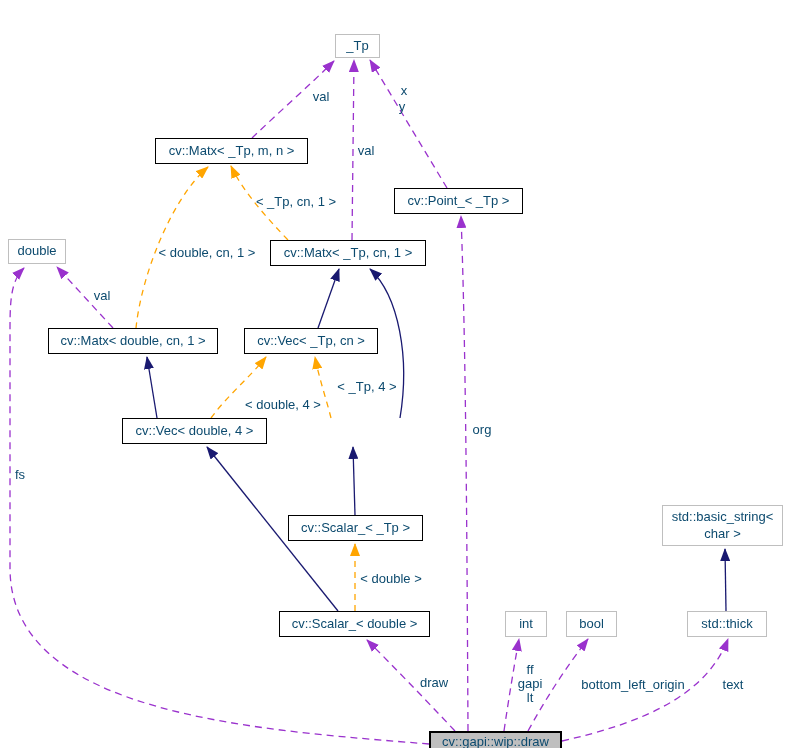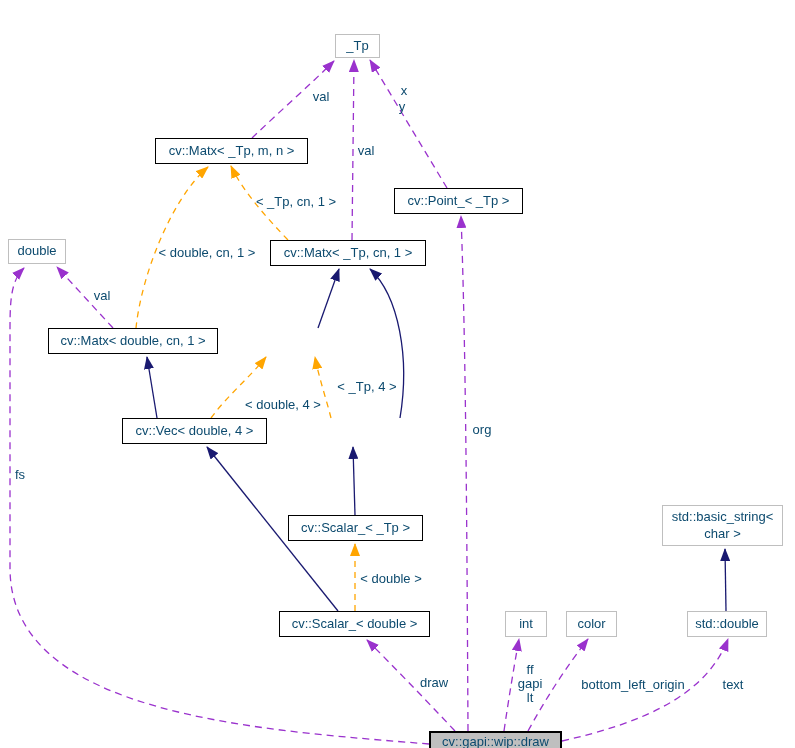--- a/index.html
+++ b/index.html
@@ -70,30 +70,31 @@
     <path class="edge inherit" d="M 338,583 L 207,419" marker-end="url(#arr-inherit)"></path>
     <path class="edge inherit" d="M 726,583 L 725,521" marker-end="url(#arr-inherit)"></path>
   </svg>
 
   <div class="node external" style="left:335px;top:6px;width:45px;height:24px">_Tp</div>
   <div class="node" style="left:394px;top:160px;width:129px;height:26px">cv::Point_&lt; _Tp &gt;</div>
   <div class="node" style="left:155px;top:110px;width:153px;height:26px">cv::Matx&lt; _Tp, m, n &gt;</div>
   <div class="node" style="left:270px;top:212px;width:156px;height:26px">cv::Matx&lt; _Tp, cn, 1 &gt;</div>
   <div class="node external" style="left:8px;top:211px;width:58px;height:25px">double</div>
   <div class="node" style="left:48px;top:300px;width:170px;height:26px">cv::Matx&lt; double, cn, 1 &gt;</div>
+  <div class="node" style="left:244px;top:300px;width:134px;height:26px">cv::Vec&lt; _Tp, cn &gt;</div>
   <div class="node" style="left:122px;top:390px;width:145px;height:26px">cv::Vec&lt; double, 4 &gt;</div>
   <div class="node" style="left:279px;top:583px;width:151px;height:26px">cv::Scalar_&lt; double &gt;</div>
   <div class="node" style="left:288px;top:487px;width:135px;height:26px">cv::Scalar_&lt; _Tp &gt;</div>
   <div class="node external" style="left:505px;top:583px;width:42px;height:26px">int</div>
-  <div class="node external" style="left:566px;top:583px;width:51px;height:26px">color</div>
+  <div class="node external" style="left:566px;top:583px;width:51px;height:26px">bool</div>
   <div class="node external" style="left:662px;top:477px;width:121px;height:41px">
     <div>std::basic_string&lt;</div>
     <div>char &gt;</div>
   </div>
-  <div class="node external" style="left:687px;top:583px;width:80px;height:26px">std::double</div>
+  <div class="node external" style="left:687px;top:583px;width:80px;height:26px">std::thick</div>
   <div class="node focus" style="left:429px;top:703px;width:133px;height:38px">
     <div>cv::gapi::wip::draw</div>
     <div>::Text</div>
   </div>
 
   <div class="elabel" style="left:321px;top:68px">val</div>
   <div class="elabel" style="left:404px;top:62px">x</div>
   <div class="elabel" style="left:402px;top:78px">y</div>
   <div class="elabel" style="left:366px;top:122px">val</div>
   <div class="elabel" style="left:296px;top:173px">&lt; _Tp, cn, 1 &gt;</div>

